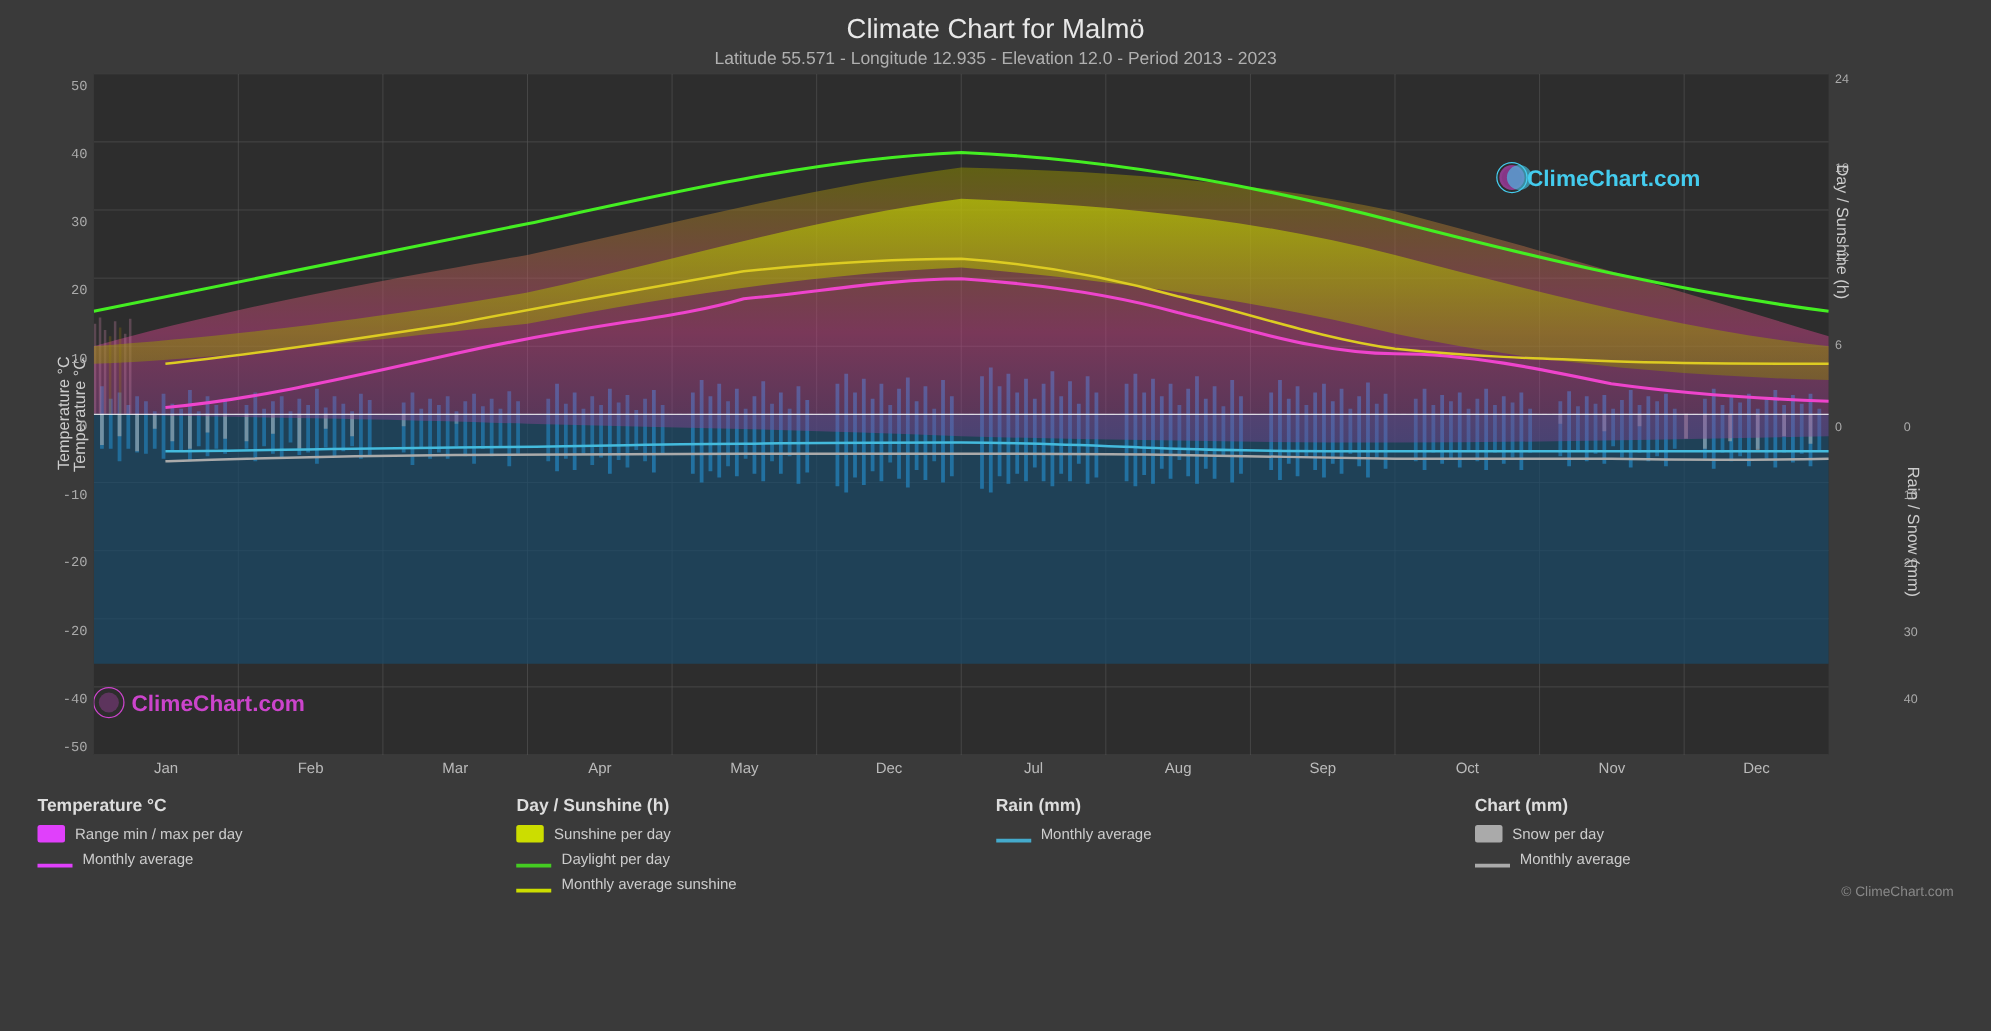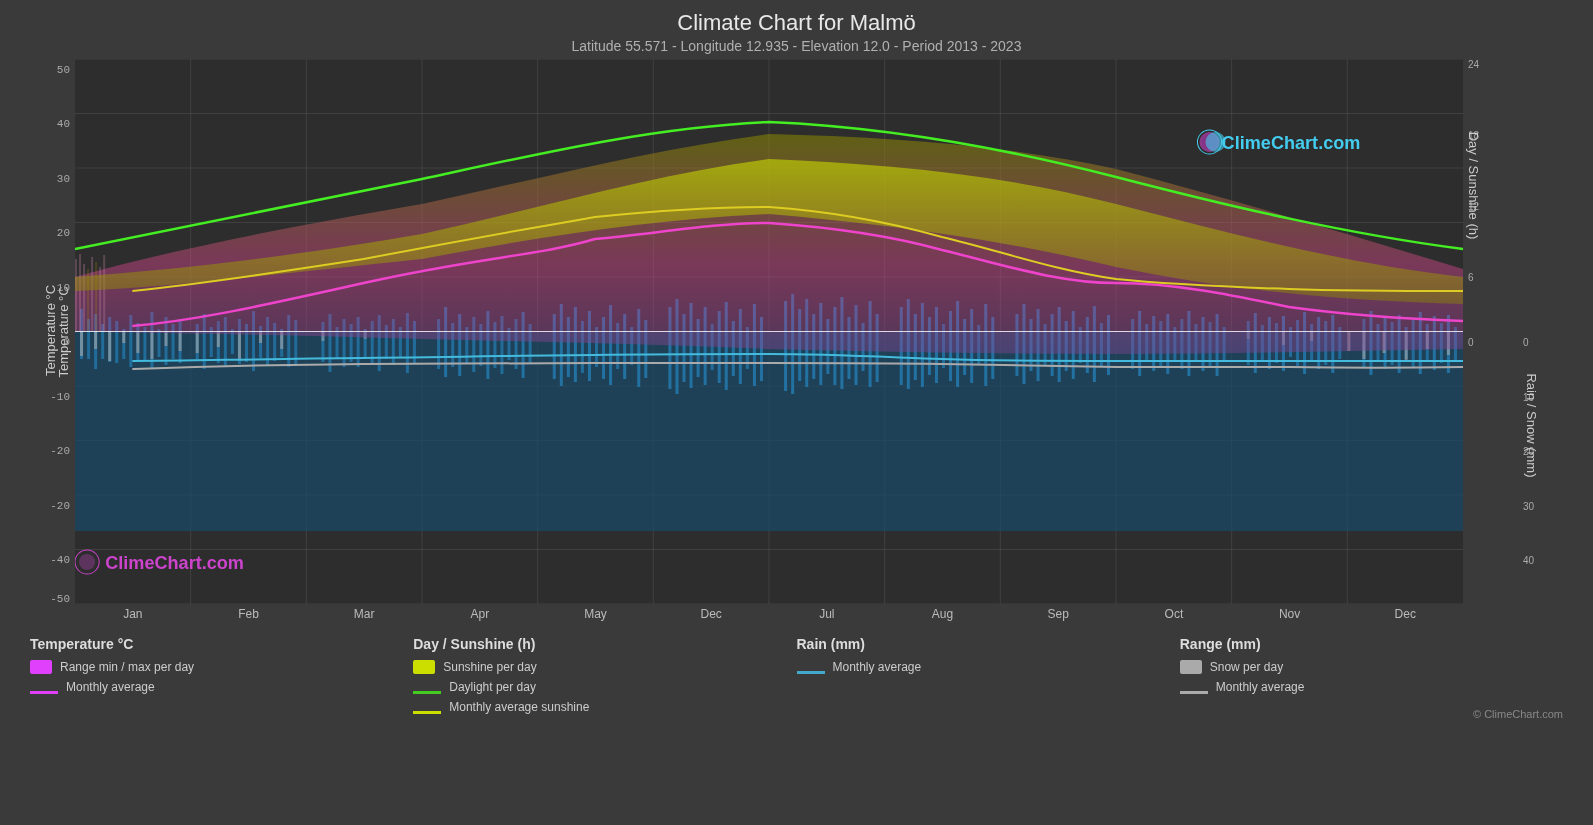--- a/index.html
+++ b/index.html
@@ -494,21 +494,21 @@
 
     <div class="legend-col">
       <div class="legend-title">Rain (mm)</div>
       <div class="legend-item">
         <div class="legend-line" style="background:#44aacc;"></div>
         <span>Monthly average</span>
       </div>
     </div>
 
     <div class="legend-col">
-      <div class="legend-title">Range (mm)</div>
+      <div class="legend-title">Chart (mm)</div>
       <div class="legend-item">
         <div class="legend-swatch" style="background:#aaaaaa;border-radius:2px;"></div>
         <span>Snow per day</span>
       </div>
       <div class="legend-item">
         <div class="legend-line" style="background:#aaaaaa;"></div>
         <span>Monthly average</span>
       </div>
 
       <div style="text-align:right;margin-top:10px;">

